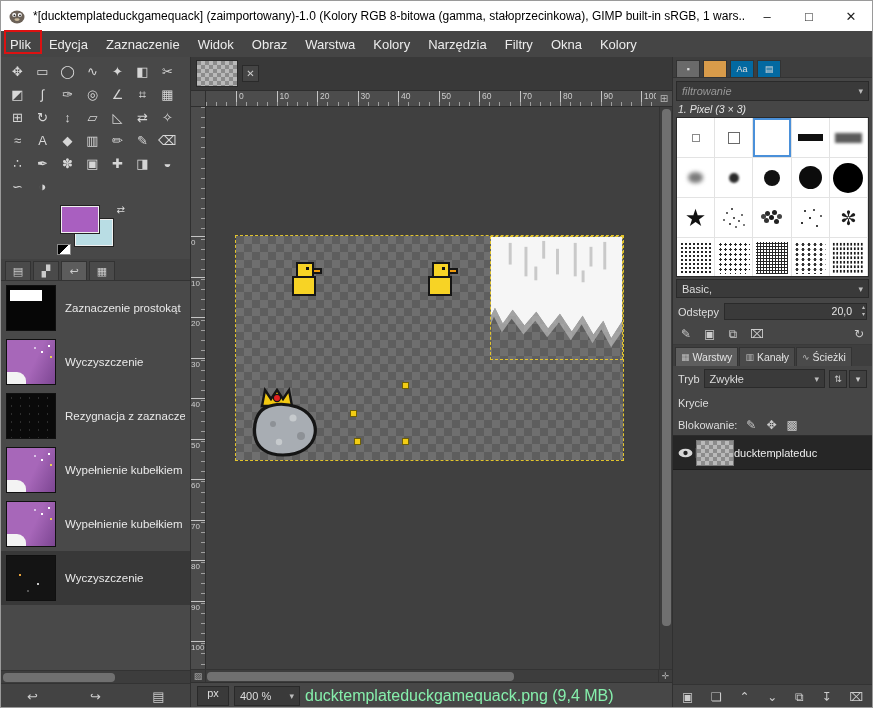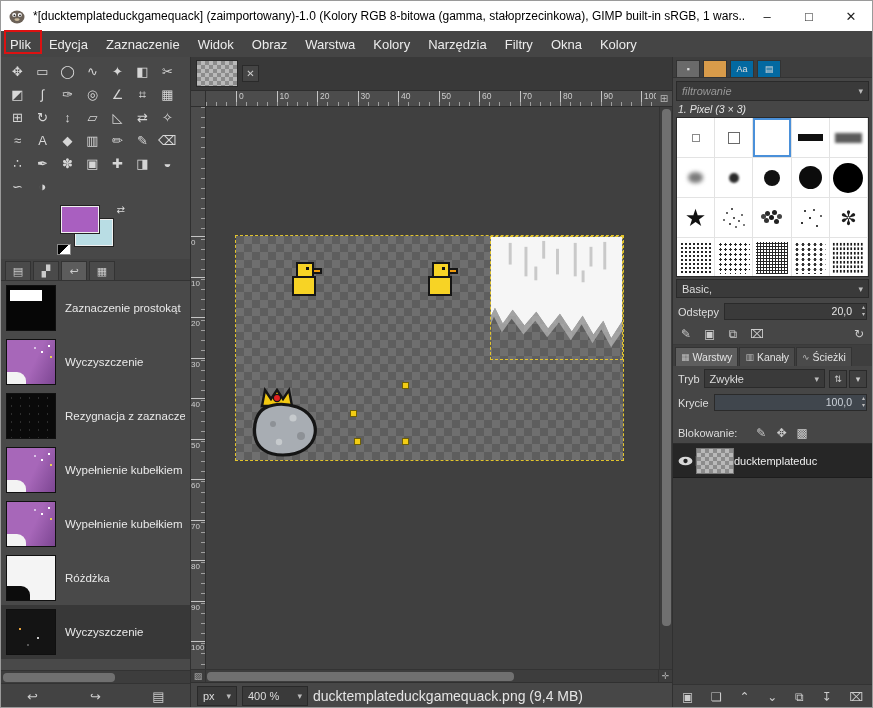--- a/index.html
+++ b/index.html
@@ -80,23 +80,23 @@
   .pixel-dot { position:absolute; width:7px; height:7px; background:#f3cd13; border:1px solid #6e5f06; }
   .vscroll { width:13px; background:#3d3d3d; position:relative; border-left:1px solid #333; }
   .vscroll .thumb { position:absolute; left:2px; top:2px; width:9px; height:92%; background:#707070; border-radius:4px; }
   .hscroll-row { height:13px; display:flex; background:#3d3d3d; border-top:1px solid #333; }
   .qmask { width:15px; color:#aaa; font-size:9px; display:flex; align-items:center; justify-content:center; border-right:1px solid #333; }
   .hscroll { flex:1; position:relative; }
   .hscroll .thumb { position:absolute; left:1px; top:2px; width:68%; height:9px; background:#707070; border-radius:4px; }
   .nav-btn { width:14px; color:#aaa; font-size:9px; display:flex; align-items:center; justify-content:center; border-left:1px solid #333; }
   .statusbar { height:27px; background:#474747; border-top:1px solid #303030; display:flex; align-items:center; gap:5px; padding:0 6px; }
   .mini-select { height:20px; background:#3a3a3a; border:1px solid #292929; color:#ddd; font-size:11px; display:flex; align-items:center; justify-content:space-between; padding:0 5px; gap:6px; }
-  .unit-select { width:40px; }
+  .unit-select { width:32px;flex-direction:column; }
   .zoom-select { width:66px; }
-  .status-text { font-size:14px; color:#e5e5e5; white-space:nowrap; overflow:hidden; }
+  .status-text { font-size:16px; color:#86efac; white-space:nowrap; overflow:hidden; }
 
   
   .rightpanel { width:200px; background:#464646; border-left:1px solid #303030; display:flex; flex-direction:column; }
   .rp-tabs { height:21px; background:#3e3e3e; display:flex; align-items:flex-end; gap:3px; padding:0 3px; border-bottom:1px solid #333; }
   .rp-tab { width:24px; height:17px; display:flex; align-items:center; justify-content:center; font-size:9px; color:#ddd; background:#0369a1; border:1px solid #333; border-bottom:none; }
   .rp-tab.active { background:#6a6a6a; }
   .rp-tab.pattern { background:#d89b4a; }
   .filter-row { height:20px; margin:3px 3px 1px; background:#3a3a3a; border:1px solid #2a2a2a; display:flex; align-items:center; justify-content:space-between; padding:0 5px; }
   .filter-text { font-size:11px; font-style:italic; color:#979797; }
   .chev { font-size:9px; color:#bbb; }
@@ -130,21 +130,21 @@
   .spin { position:absolute; right:1px; top:0; display:flex; flex-direction:column; font-size:6px; line-height:7px; color:#bbb; }
   .brush-actions { height:22px; display:flex; align-items:center; gap:13px; padding:0 8px; color:#ccc; font-size:12px; border-bottom:1px solid #3a3a3a; }
   .push-right { margin-left:auto; }
   .panel-tabs { height:21px; background:#3e3e3e; display:flex; gap:1px; padding:2px 2px 0; }
   .panel-tab { display:flex; align-items:center; gap:3px; padding:0 5px; font-size:10.5px; color:#e2e2e2; background:#4a4a4a; border:1px solid #333; border-bottom:none; }
   .panel-tab.active { background:#5e5e5e; }
   .ptab-icon { font-size:9px; color:#bbb; }
   .mode-row { height:25px; display:flex; align-items:center; gap:4px; padding:0 5px; font-size:11px; color:#ddd; }
   .mode-select { flex:1; height:19px; background:#3a3a3a; border:1px solid #2a2a2a; display:flex; align-items:center; justify-content:space-between; padding:0 5px; font-size:11px; }
   .sq-btn { width:18px; height:18px; background:#404040; border:1px solid #2a2a2a; display:flex; align-items:center; justify-content:center; font-size:9px; color:#ccc; }
-  .lock-row { height:21px; display:flex; align-items:center; gap:19px; padding:0 5px; font-size:11px; color:#ddd;margin-top:8px; }
+  .lock-row { height:21px; display:flex; align-items:center; gap:9px; padding:0 5px; font-size:11px; color:#ddd; }
   .lock-icon { font-size:12px; color:#ccc; }
   .layer-list { flex:1; background:#3c3c3c; border-top:1px solid #2c2c2c; overflow:hidden; }
   .layer-row { height:34px; display:flex; align-items:center; padding:0 3px; background:#262626; border-bottom:1px solid #1d1d1d; }
   .eye-cell { width:20px; display:flex; justify-content:center; border-right:1px solid #3a3a3a; }
   .layer-thumb { width:38px; height:26px; border:1px solid #777; }
   .layer-name { font-size:11px; color:#eee; white-space:nowrap; overflow:hidden; }
   .rp-bottom { height:25px; background:#434343; border-top:1px solid #333; display:flex; align-items:center; justify-content:space-around; color:#ccc; font-size:12px; }
 </style>
 </head>
 <body>
@@ -391,24 +391,20 @@
           <div class="h-item">
             <div class="h-thumb t-purple"></div>
             <div class="h-label">Wypełnienie kubełkiem</div>
           </div>
 
           <div class="h-item">
             <div class="h-thumb t-purple2"></div>
             <div class="h-label">Wypełnienie kubełkiem</div>
           </div>
 
-          <div class="h-item">
-            <div class="h-thumb t-white"></div>
-            <div class="h-label">Różdżka</div>
-          </div>
 
           <div class="h-item selected">
             <div class="h-thumb t-dark"></div>
             <div class="h-label">Wyczyszczenie</div>
           </div>
         </div>
       <div class="toolbox-scroll">
         <div class="thumb"></div>
       </div>
       <div class="toolbox-bottom">
@@ -662,28 +658,20 @@
         <div style="display:flex; gap:2px;">
 
             <div class="sq-btn">⇅</div>
 
             <div class="sq-btn">▾</div>
           </div>
       </div>
 
       <div class="opacity-row">
         <span>Krycie</span>
-        <div class="slider">
-          <div class="slider-fill" style="width:100%;"></div>
-          <span>100,0</span>
-          <span class="spin">
-              <span>▴</span>
-              <span>▾</span>
-            </span>
-        </div>
       </div>
 
       <div class="lock-row">
         <span>Blokowanie:</span>
         <span style="display:flex; gap:10px;">
 
             <span class="lock-icon">✎</span>
 
             <span class="lock-icon">✥</span>
 

